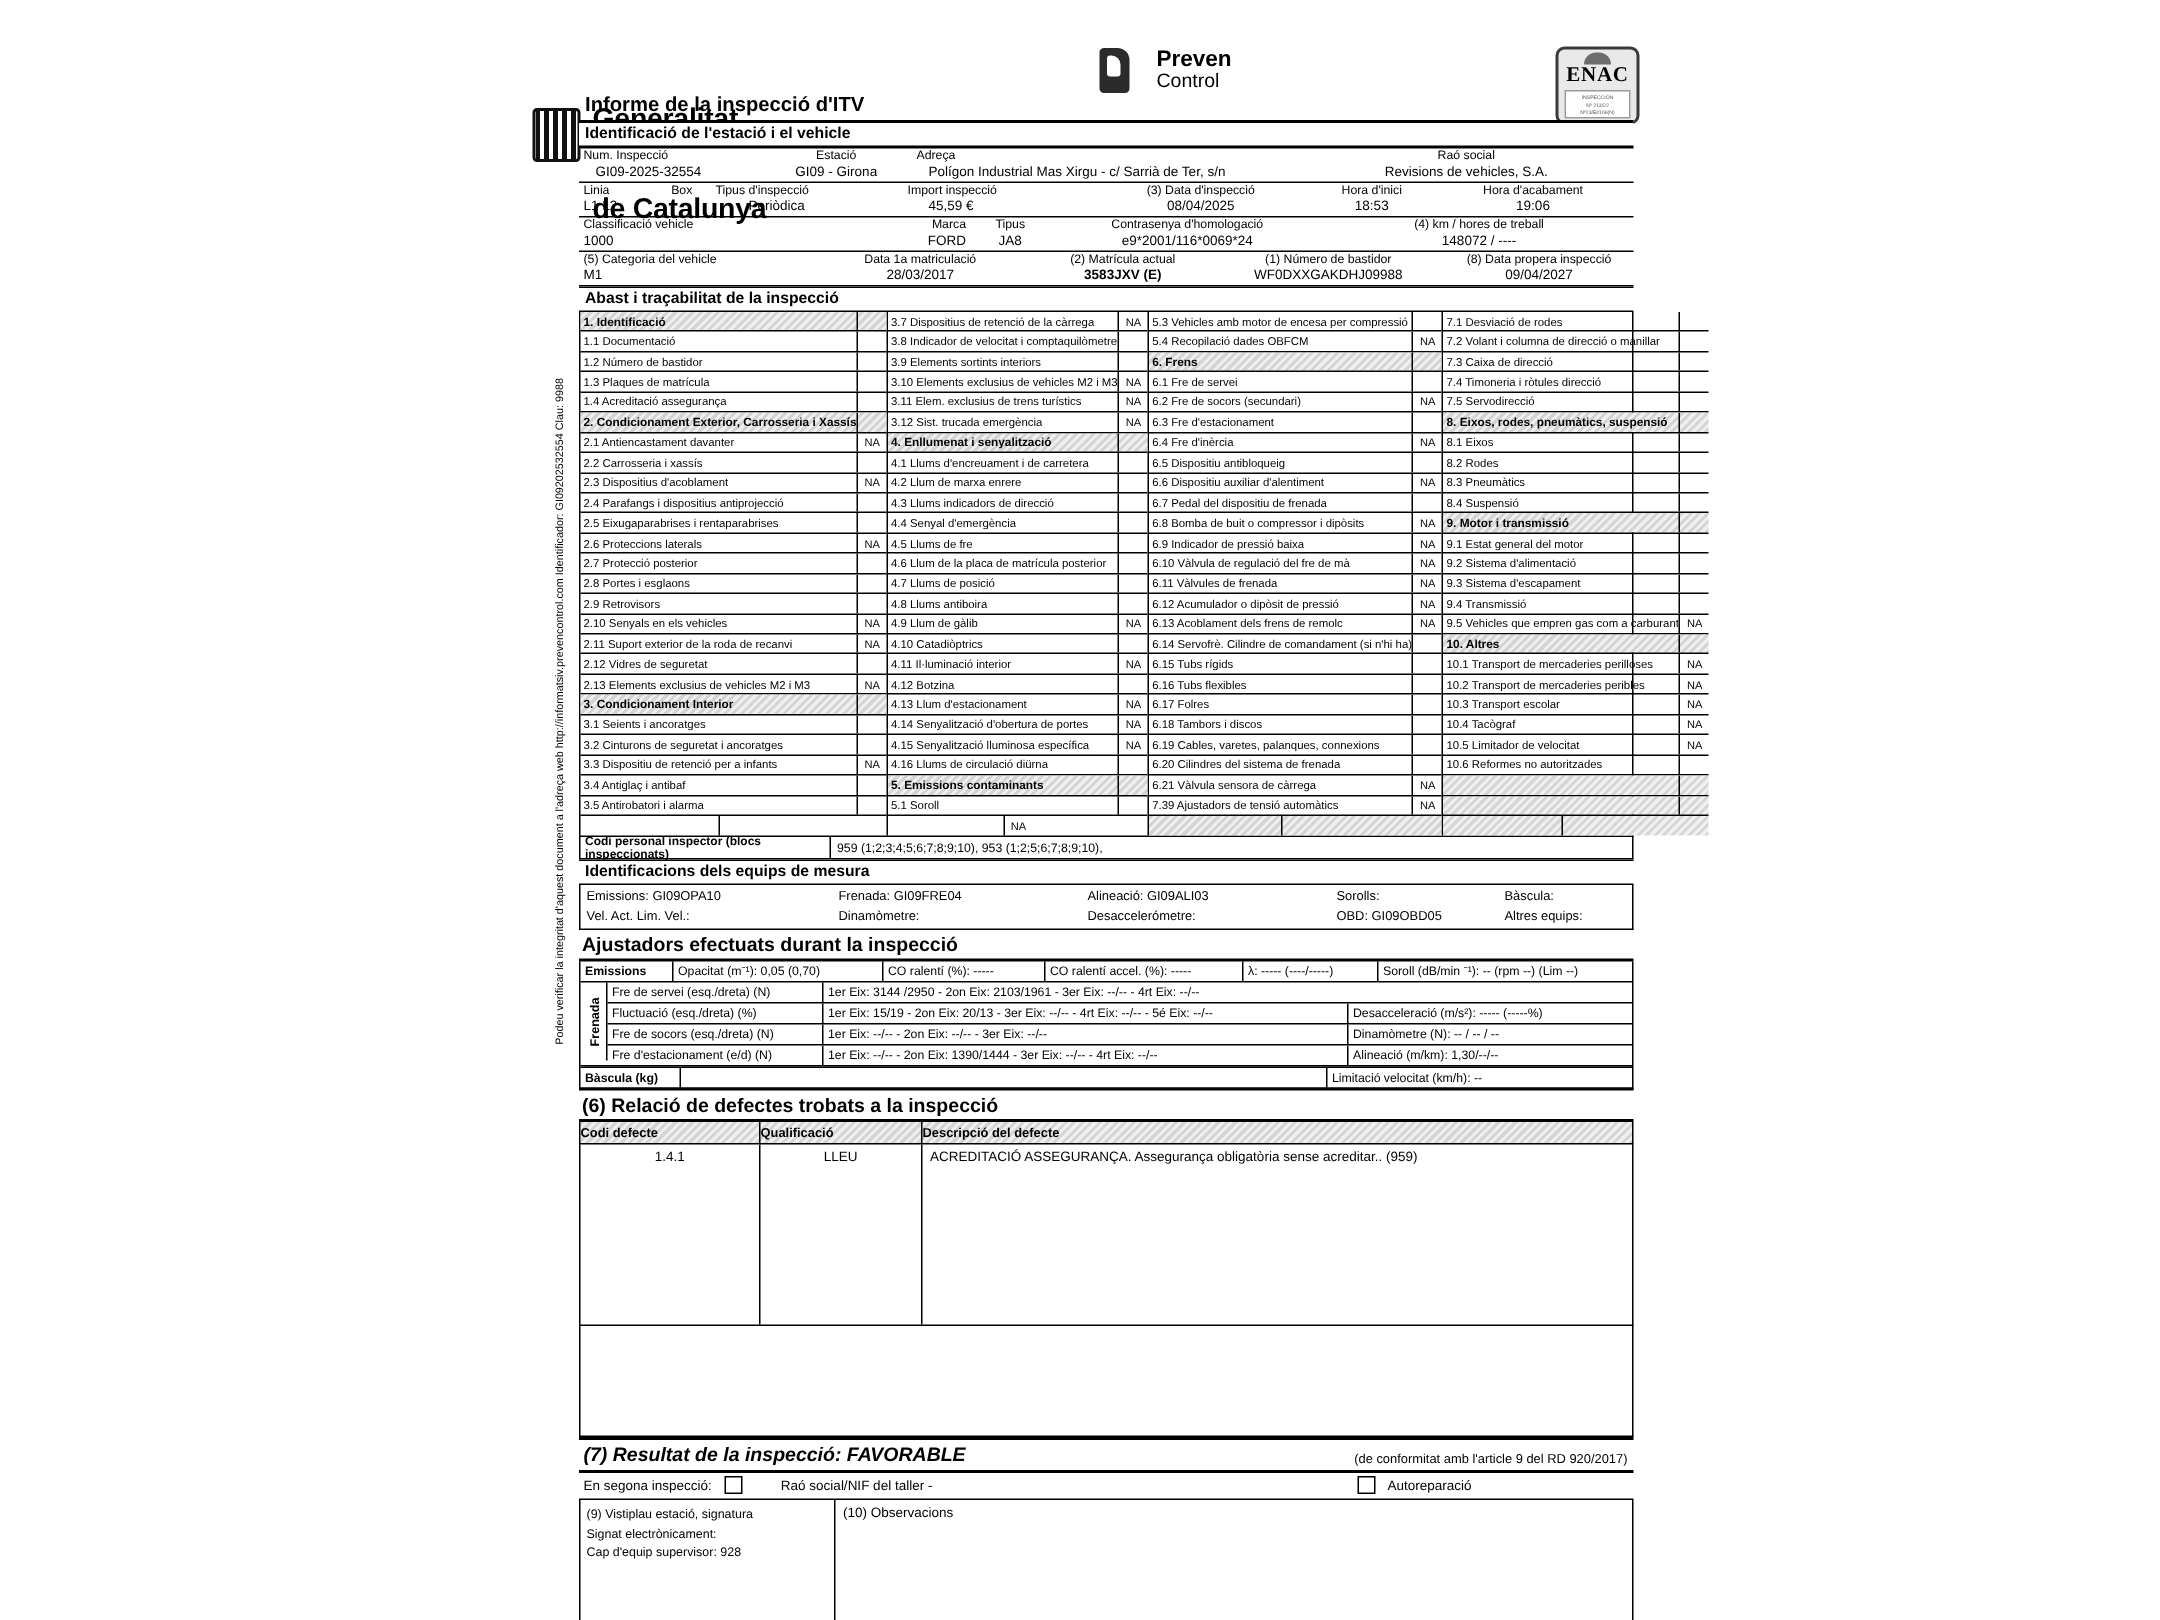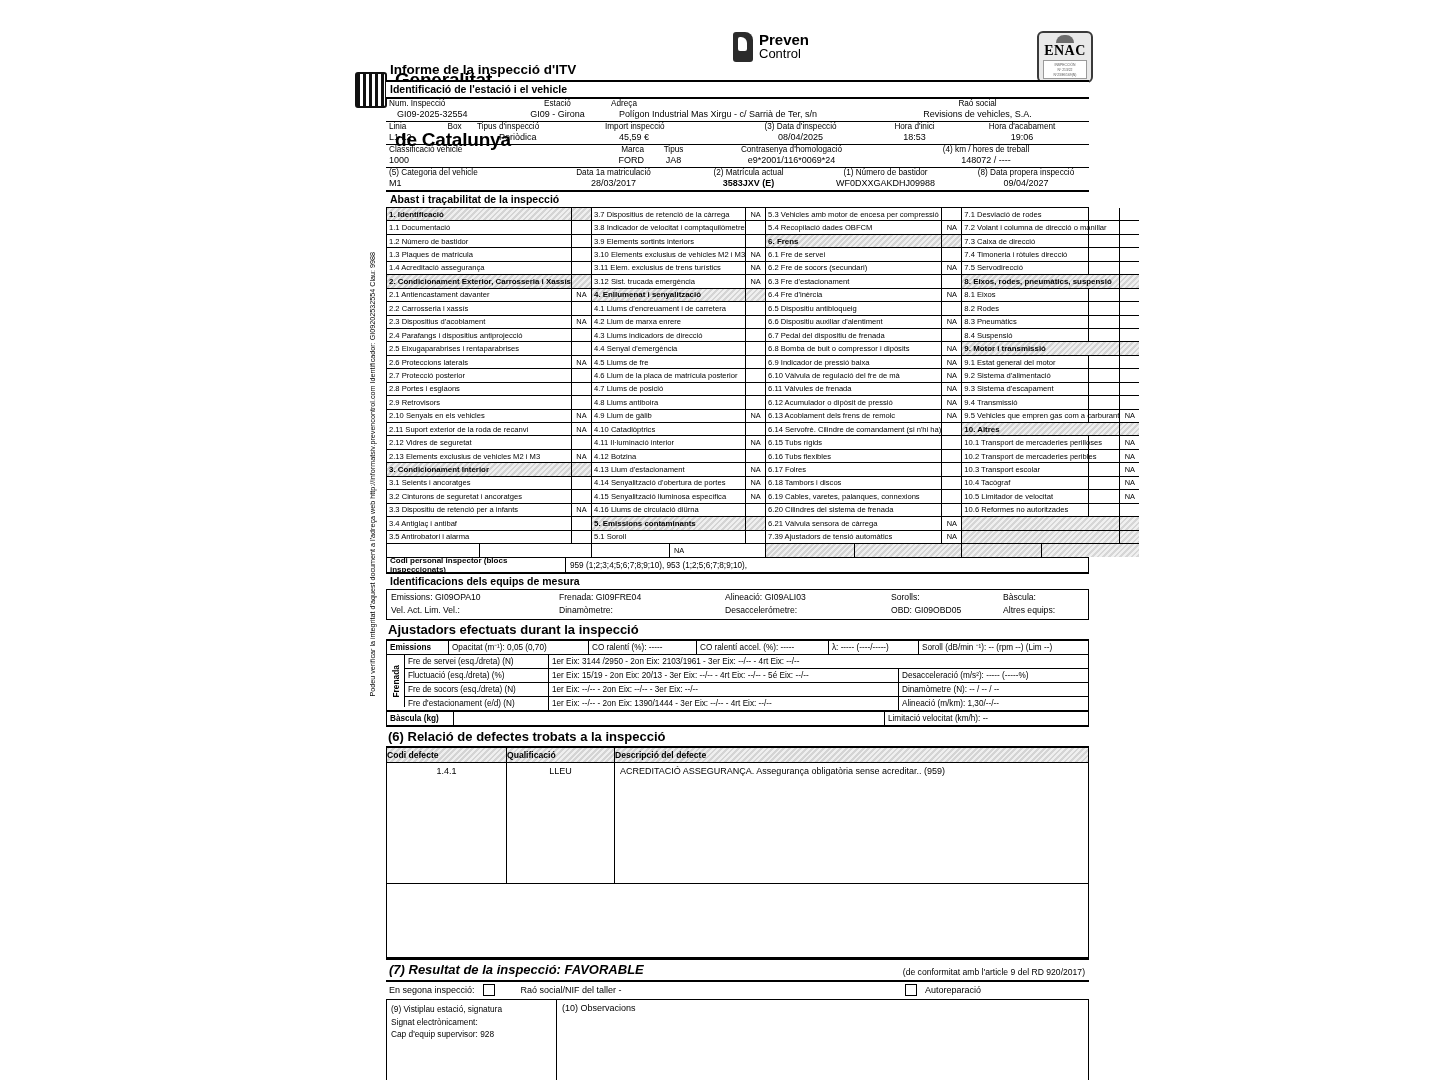--- a/index.html
+++ b/index.html
@@ -15,21 +15,21 @@
   .page{position:absolute;left:0;top:0;width:1440px;height:1080px;}
 
   
   .logos{position:absolute;left:0;top:14px;width:1440px;height:62px;}
   .gencat{position:absolute;left:355px;top:16px;display:flex;align-items:center;gap:8px;}
   .gencat-mark{width:28px;height:32px;border:2px solid #111;border-radius:3px;
       background:repeating-linear-gradient(to right,#111 0 3px,#fff 3px 6px);}
   .gencat-txt{font-size:19px;font-weight:bold;line-height:20px;letter-spacing:-0.2px;}
   .gencat-txt div{white-space:nowrap;margin-top:40px;}
 
-  .preven{position:absolute;left:733px;top:18px;display:flex;align-items:center;gap:6px;}
+  .preven{position:absolute;left:733px;top:18px;display:flex;align-items:center;gap:18px;}
   .preven-mark{width:20px;height:30px;border-radius:3px 8px 3px 3px;
       background:#2b2b2b;position:relative;}
   .preven-mark:after{content:"";position:absolute;left:5px;top:5px;width:9px;height:14px;
       background:#ffffff;border-radius:2px 6px 2px 2px;}
   .preven-txt{line-height:14px;}
   .preven-txt .p1{font-size:15px;font-weight:bold;}
   .preven-txt .p2{font-size:13px;}
 
   .enac{position:absolute;left:1037px;top:17px;width:56px;height:52px;border:2px solid #3a3a3a;
       border-radius:6px;background:#e9e9e9;display:flex;flex-direction:column;align-items:center;
@@ -70,21 +70,21 @@
   .chkna{width:20px;flex:none;font-size:7.4px;text-align:center;border-left:0.8px solid #000;
      height:100%;display:flex;align-items:center;justify-content:center;box-sizing:border-box;}
   .chkrow.head .chkname{font-weight:bold;font-size:7.9px;}
   .chkrow.head{background:repeating-linear-gradient(135deg,#d4d4d4 0 2px,#efefef 2px 4px);}
   .chkrow.blank{background:repeating-linear-gradient(135deg,#d6d6d6 0 2px,#f0f0f0 2px 4px);}
   .chkrow.blank .chkname{visibility:hidden;}
 
   
   .codirow{display:flex;border:1.3px solid #000;border-top:none;height:14px;align-items:center;}
   .codirow .c1{font-size:8px;font-weight:bold;padding-left:3px;width:166px;box-sizing:border-box;}
-  .codirow .c2{font-size:8.2px;padding-left:4px;border-left:1.1px solid #000;flex:1;height:100%;display:flex;align-items:center;margin-left:12px;}
+  .codirow .c2{font-size:8.2px;padding-left:4px;border-left:1.1px solid #000;flex:1;height:100%;display:flex;align-items:center;}
 
   
   .equips{border:1.3px solid #000;border-top:none;display:flex;flex-wrap:wrap;padding:1px 0 2px 0;}
   .eq{font-size:8.6px;line-height:13px;padding-left:4px;box-sizing:border-box;}
 
   
   .mes{border:1.4px solid #000;border-top:none;}
   .mrow{display:flex;border-bottom:0.9px solid #000;}
   .mrow:last-child{border-bottom:none;}
   .mcell{font-size:8.2px;line-height:13px;padding:0 3px;border-right:0.9px solid #000;box-sizing:border-box;

